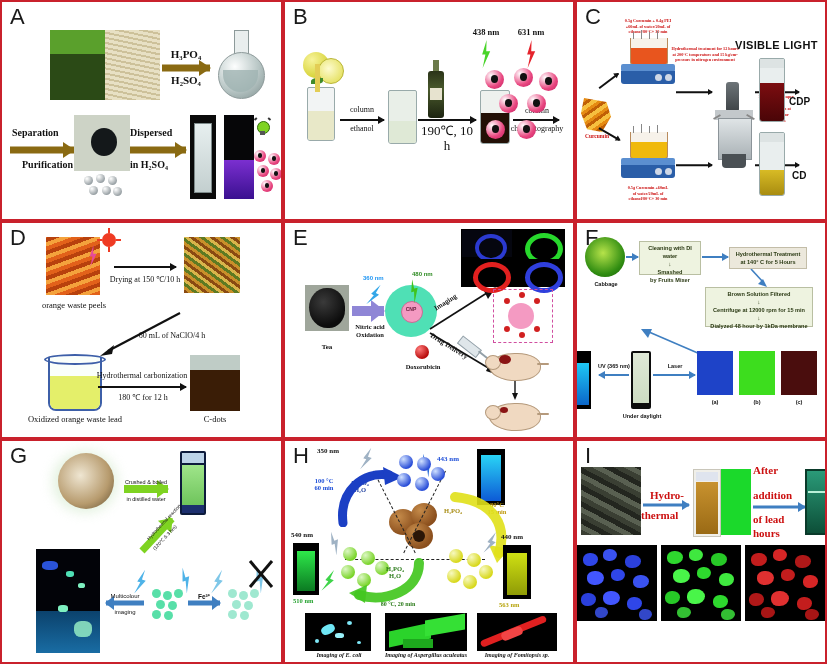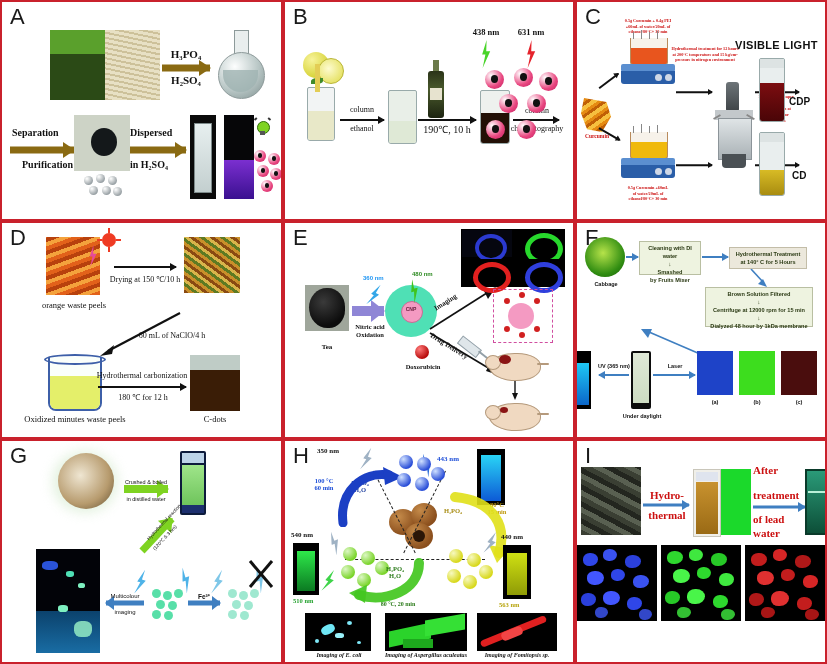--- a/index.html
+++ b/index.html
@@ -170,21 +170,21 @@
 
       <div class="vial" style="left:103px;top:88px;width:27px;height:52px;background:#e9efe8;">
         <div class="liq" style="height:42%;background:#dfe9d6;"></div>
       </div>
 
       <div style="position:absolute;left:143px;top:58px;width:16px;height:58px;">
         <div style="position:absolute;left:5px;top:0;width:6px;height:12px;background:#6b7a4a;"></div>
         <div style="position:absolute;left:0;top:11px;width:16px;height:47px;background:linear-gradient(#2a3318,#4a5a2c 40%,#1c2310);border-radius:3px;"></div>
         <div style="position:absolute;left:2px;top:28px;width:12px;height:12px;background:#e7e3cf;"></div>
       </div>
-      <div class="txt serif txtc" style="left:133px;top:122px;width:58px;font-size:10px;">190℃, 10 h</div>
+      <div class="txt serif txtc" style="left:133px;top:122px;width:58px;font-size:13px;">190℃, 10 h</div>
       <div class="arrow arr-thin" style="left:133px;top:118px;width:58px;">
         <div class="arr-line"></div>
           <div class="arr-head"></div>
       </div>
 
       <div class="vial" style="left:195px;top:88px;width:28px;height:52px;background:#eef1ee;">
         <div class="liq" style="height:58%;background:#221006;"></div>
       </div>
 
       <div class="txt serif txtc" style="left:226px;top:104px;width:52px;font-size:8px;">column</div>
@@ -338,21 +338,21 @@
           <line x1="82" y1="2" x2="10" y2="40" stroke="#111" stroke-width="2.2"></line>
           <polygon points="2,45 16,34 14,43" fill="#111"></polygon>
         </svg>
       </div>
       <div class="txt serif txtc" style="left:124px;top:108px;width:92px;font-size:8px;">60 mL of NaClO/4 h</div>
 
       <div class="beaker" style="left:46px;top:134px;width:50px;height:52px;">
         <div class="b-liq" style="height:64%;"></div>
       </div>
       <div style="position:absolute;left:42px;top:131px;width:58px;height:7px;border:2px solid #3d5fa8;border-radius:50%;"></div>
-      <div class="txt serif txtc" style="left:18px;top:192px;width:110px;font-size:8.5px;">Oxidized minutes waste peels</div>
+      <div class="txt serif txtc" style="left:18px;top:192px;width:110px;font-size:8.5px;">Oxidized orange waste lead</div>
 
       <div class="txt serif txtc" style="left:88px;top:148px;width:104px;font-size:8px;">Hydrothermal carbonization</div>
       <div class="arrow arr-thin" style="left:96px;top:164px;width:88px;">
         <div class="arr-line"></div>
           <div class="arr-head"></div>
       </div>
       <div class="txt serif txtc" style="left:96px;top:170px;width:90px;font-size:8px;">180 ℃ for 12 h</div>
 
       <div class="ph" style="left:188px;top:132px;width:50px;height:56px;background:linear-gradient(#bfccc6 0 26%,#3a1d06 26% 100%);"></div>
       <div class="txt serif txtc" style="left:186px;top:192px;width:54px;font-size:8.5px;">C-dots</div>
@@ -721,36 +721,36 @@
   <div class="panel">
     <div class="plabel">I</div>
     <div class="stage">
       <div class="ph tex-darkleaf" style="left:4px;top:26px;width:60px;height:68px;"></div>
 
       <div class="arrow arr-blue" style="left:66px;top:64px;width:46px;">
         <div class="arr-line" style="height:3px;"></div>
           <div class="arr-head" style="border-top-width:5px;border-bottom-width:5px;border-left-width:8px;"></div>
       </div>
       <div class="txt redtxt" style="left:64px;top:48px;width:52px;font-size:11px;text-align:center;">Hydro-</div>
-      <div class="txt redtxt" style="left:64px;top:68px;width:52px;font-size:11px;text-align:center;">thermal</div>
+      <div class="txt redtxt" style="left:64px;top:68px;width:52px;font-size:11px;text-align:left;">thermal</div>
 
       <div style="position:absolute;left:116px;top:28px;width:26px;height:66px;background:#f0efe9;border:1px solid #c9c6ba;">
         <div style="position:absolute;left:2px;top:2px;right:2px;height:14%;background:#dfe4ee;"></div>
         <div style="position:absolute;left:2px;top:12px;right:2px;bottom:2px;background:linear-gradient(#c8922f,#9a6a15);"></div>
       </div>
       <div style="position:absolute;left:144px;top:28px;width:30px;height:66px;background:#1bd92b;"></div>
 
       <div class="arrow arr-blue" style="left:176px;top:66px;width:52px;">
         <div class="arr-line" style="height:3px;"></div>
           <div class="arr-head" style="border-top-width:5px;border-bottom-width:5px;border-left-width:8px;"></div>
       </div>
       <div class="txt redtxt" style="left:176px;top:23px;width:54px;font-size:11px;">After</div>
-      <div class="txt redtxt" style="left:176px;top:48px;width:60px;font-size:11px;">treatment</div>
+      <div class="txt redtxt" style="left:176px;top:48px;width:60px;font-size:11px;">addition</div>
       <div class="txt redtxt" style="left:176px;top:72px;width:56px;font-size:11px;">of lead</div>
-      <div class="txt redtxt" style="left:176px;top:86px;width:40px;font-size:11px;">water</div>
+      <div class="txt redtxt" style="left:176px;top:86px;width:40px;font-size:11px;">hours</div>
 
       <div style="position:absolute;left:228px;top:28px;width:24px;height:66px;background:#0a3a2a;">
         <div style="position:absolute;left:2px;top:2px;right:2px;bottom:2px;background:linear-gradient(#2a9a78,#0d4f38);"></div>
         <div style="position:absolute;left:3px;top:22px;right:3px;height:2px;background:#b9f0d8;"></div>
       </div>
 
       <div class="cells" style="left:0px;top:104px;width:80px;height:76px;">
         <i style="left:6px;top:8px;width:15px;height:13px;background:#2f46e8;"></i>
         <i style="left:26px;top:4px;width:14px;height:12px;background:#3a52f0;"></i>
         <i style="left:48px;top:10px;width:16px;height:13px;background:#2b40dc;"></i>

